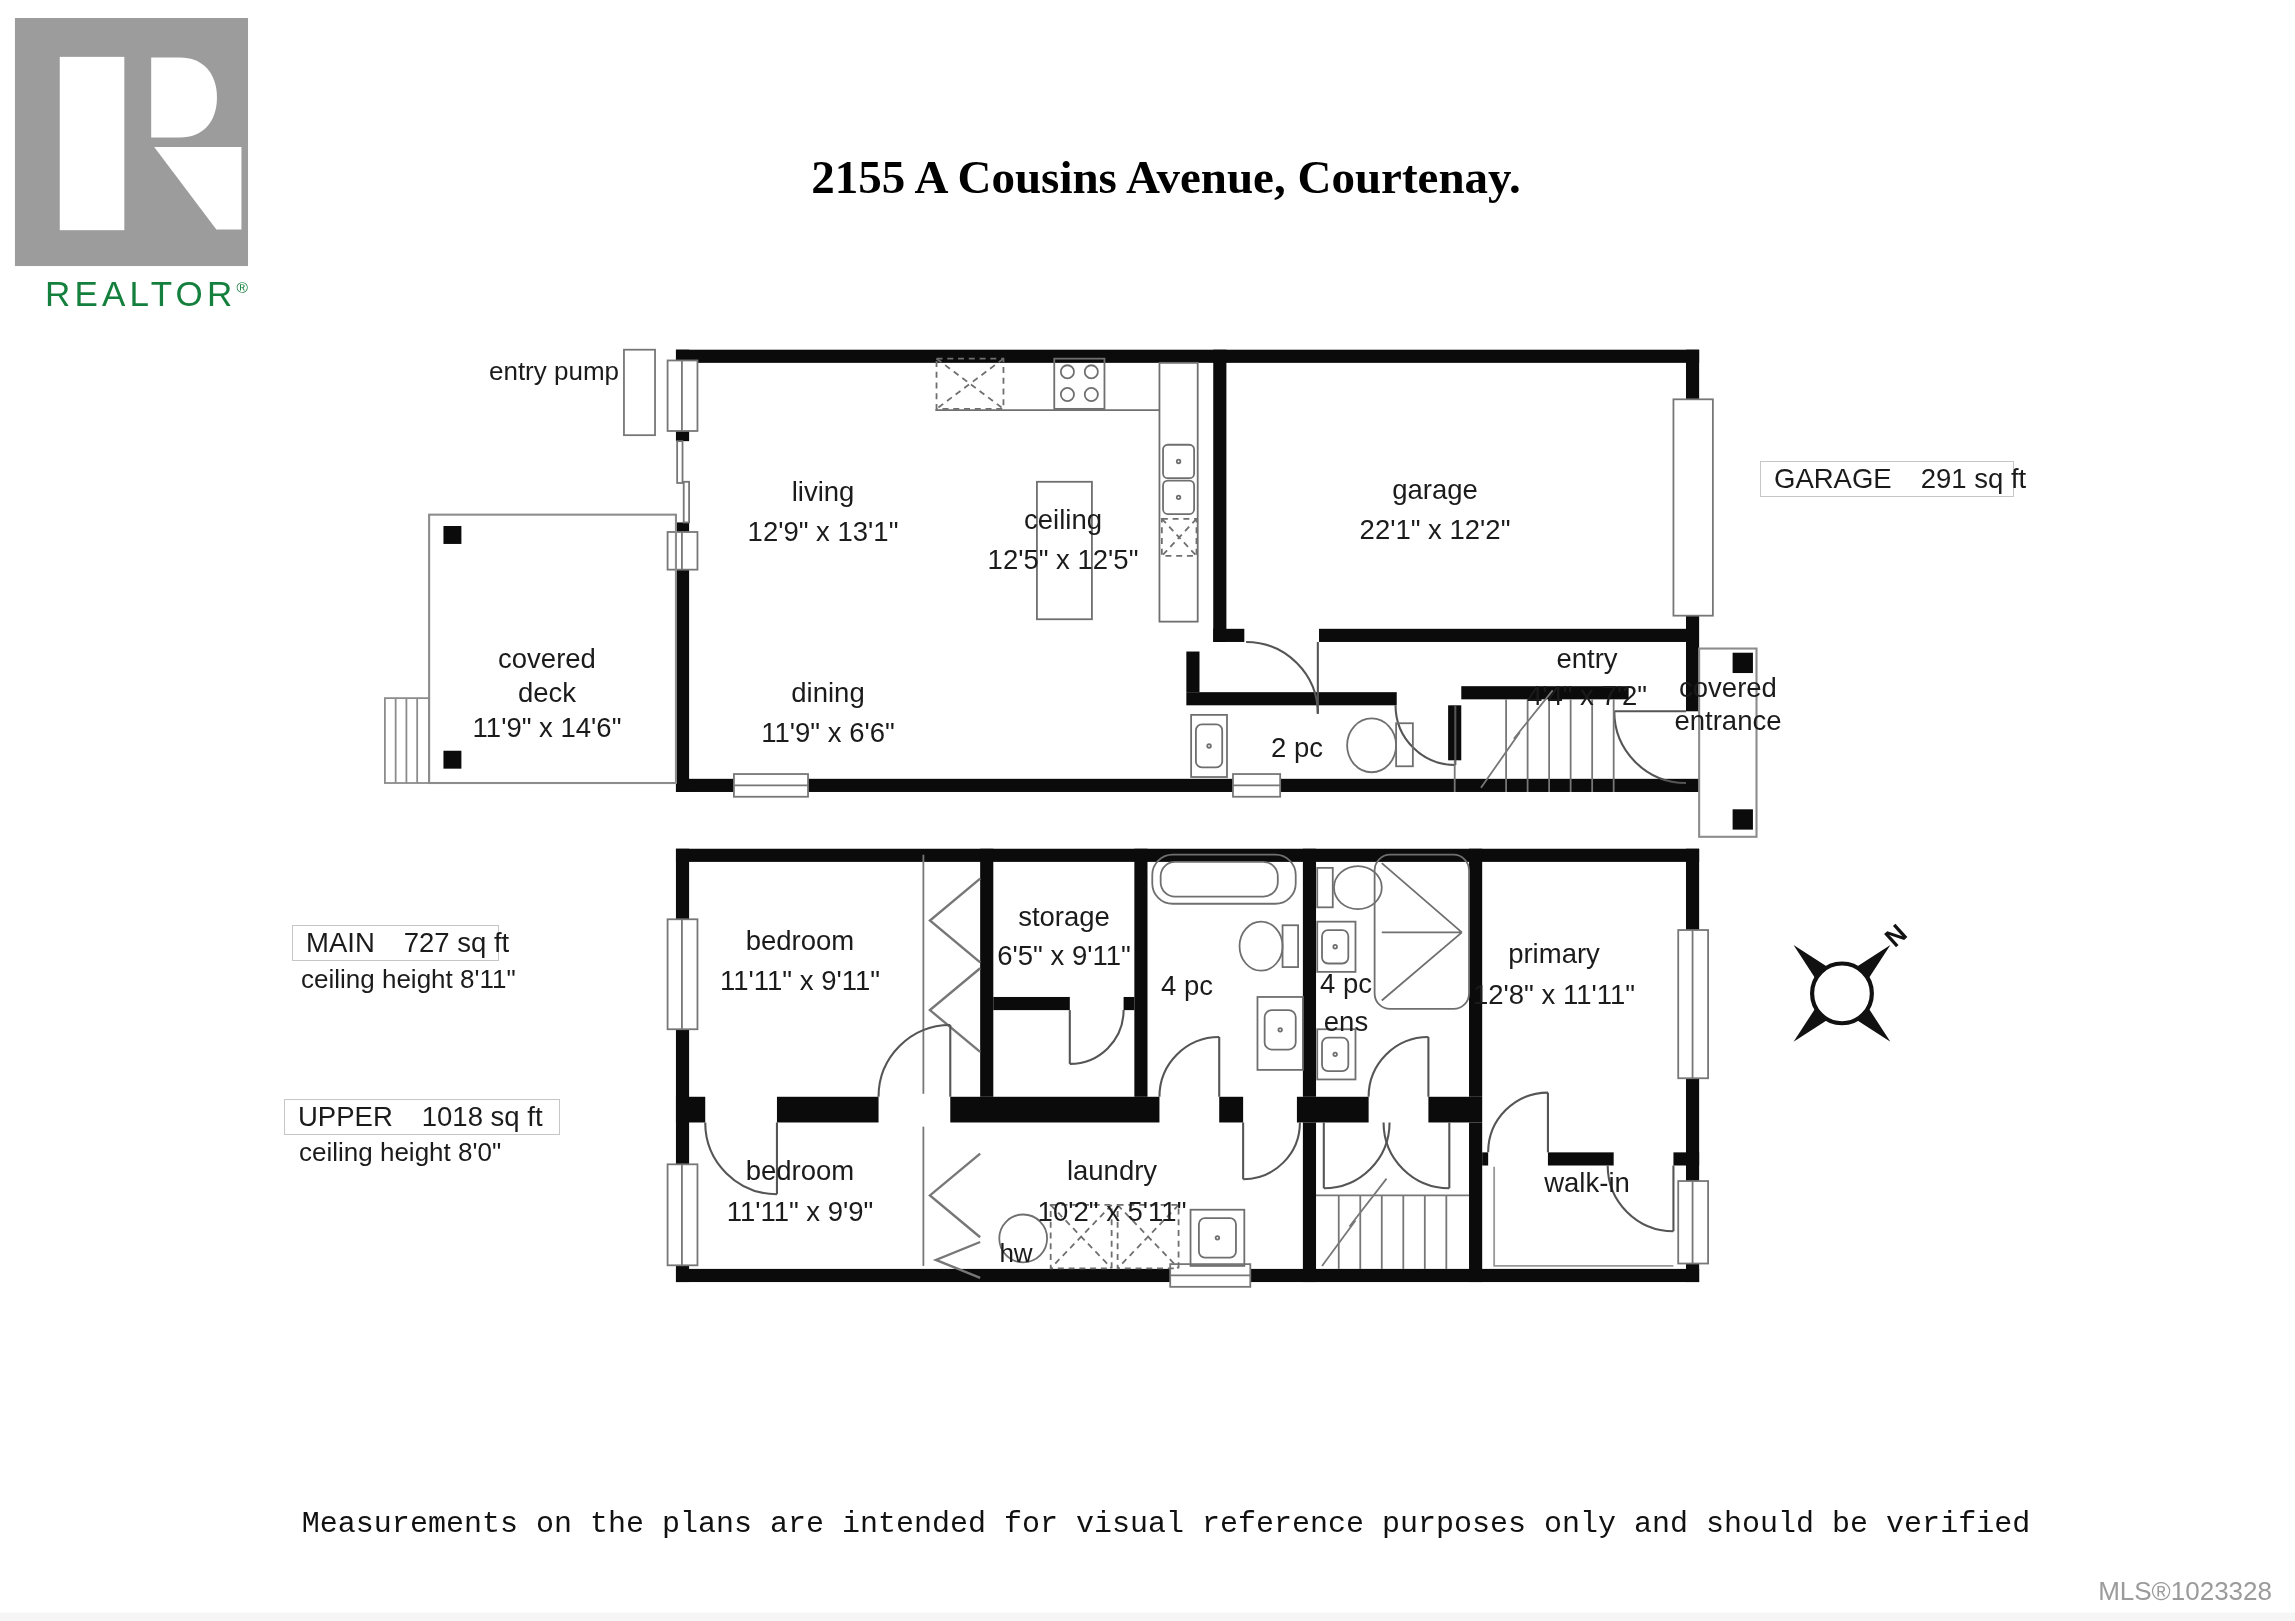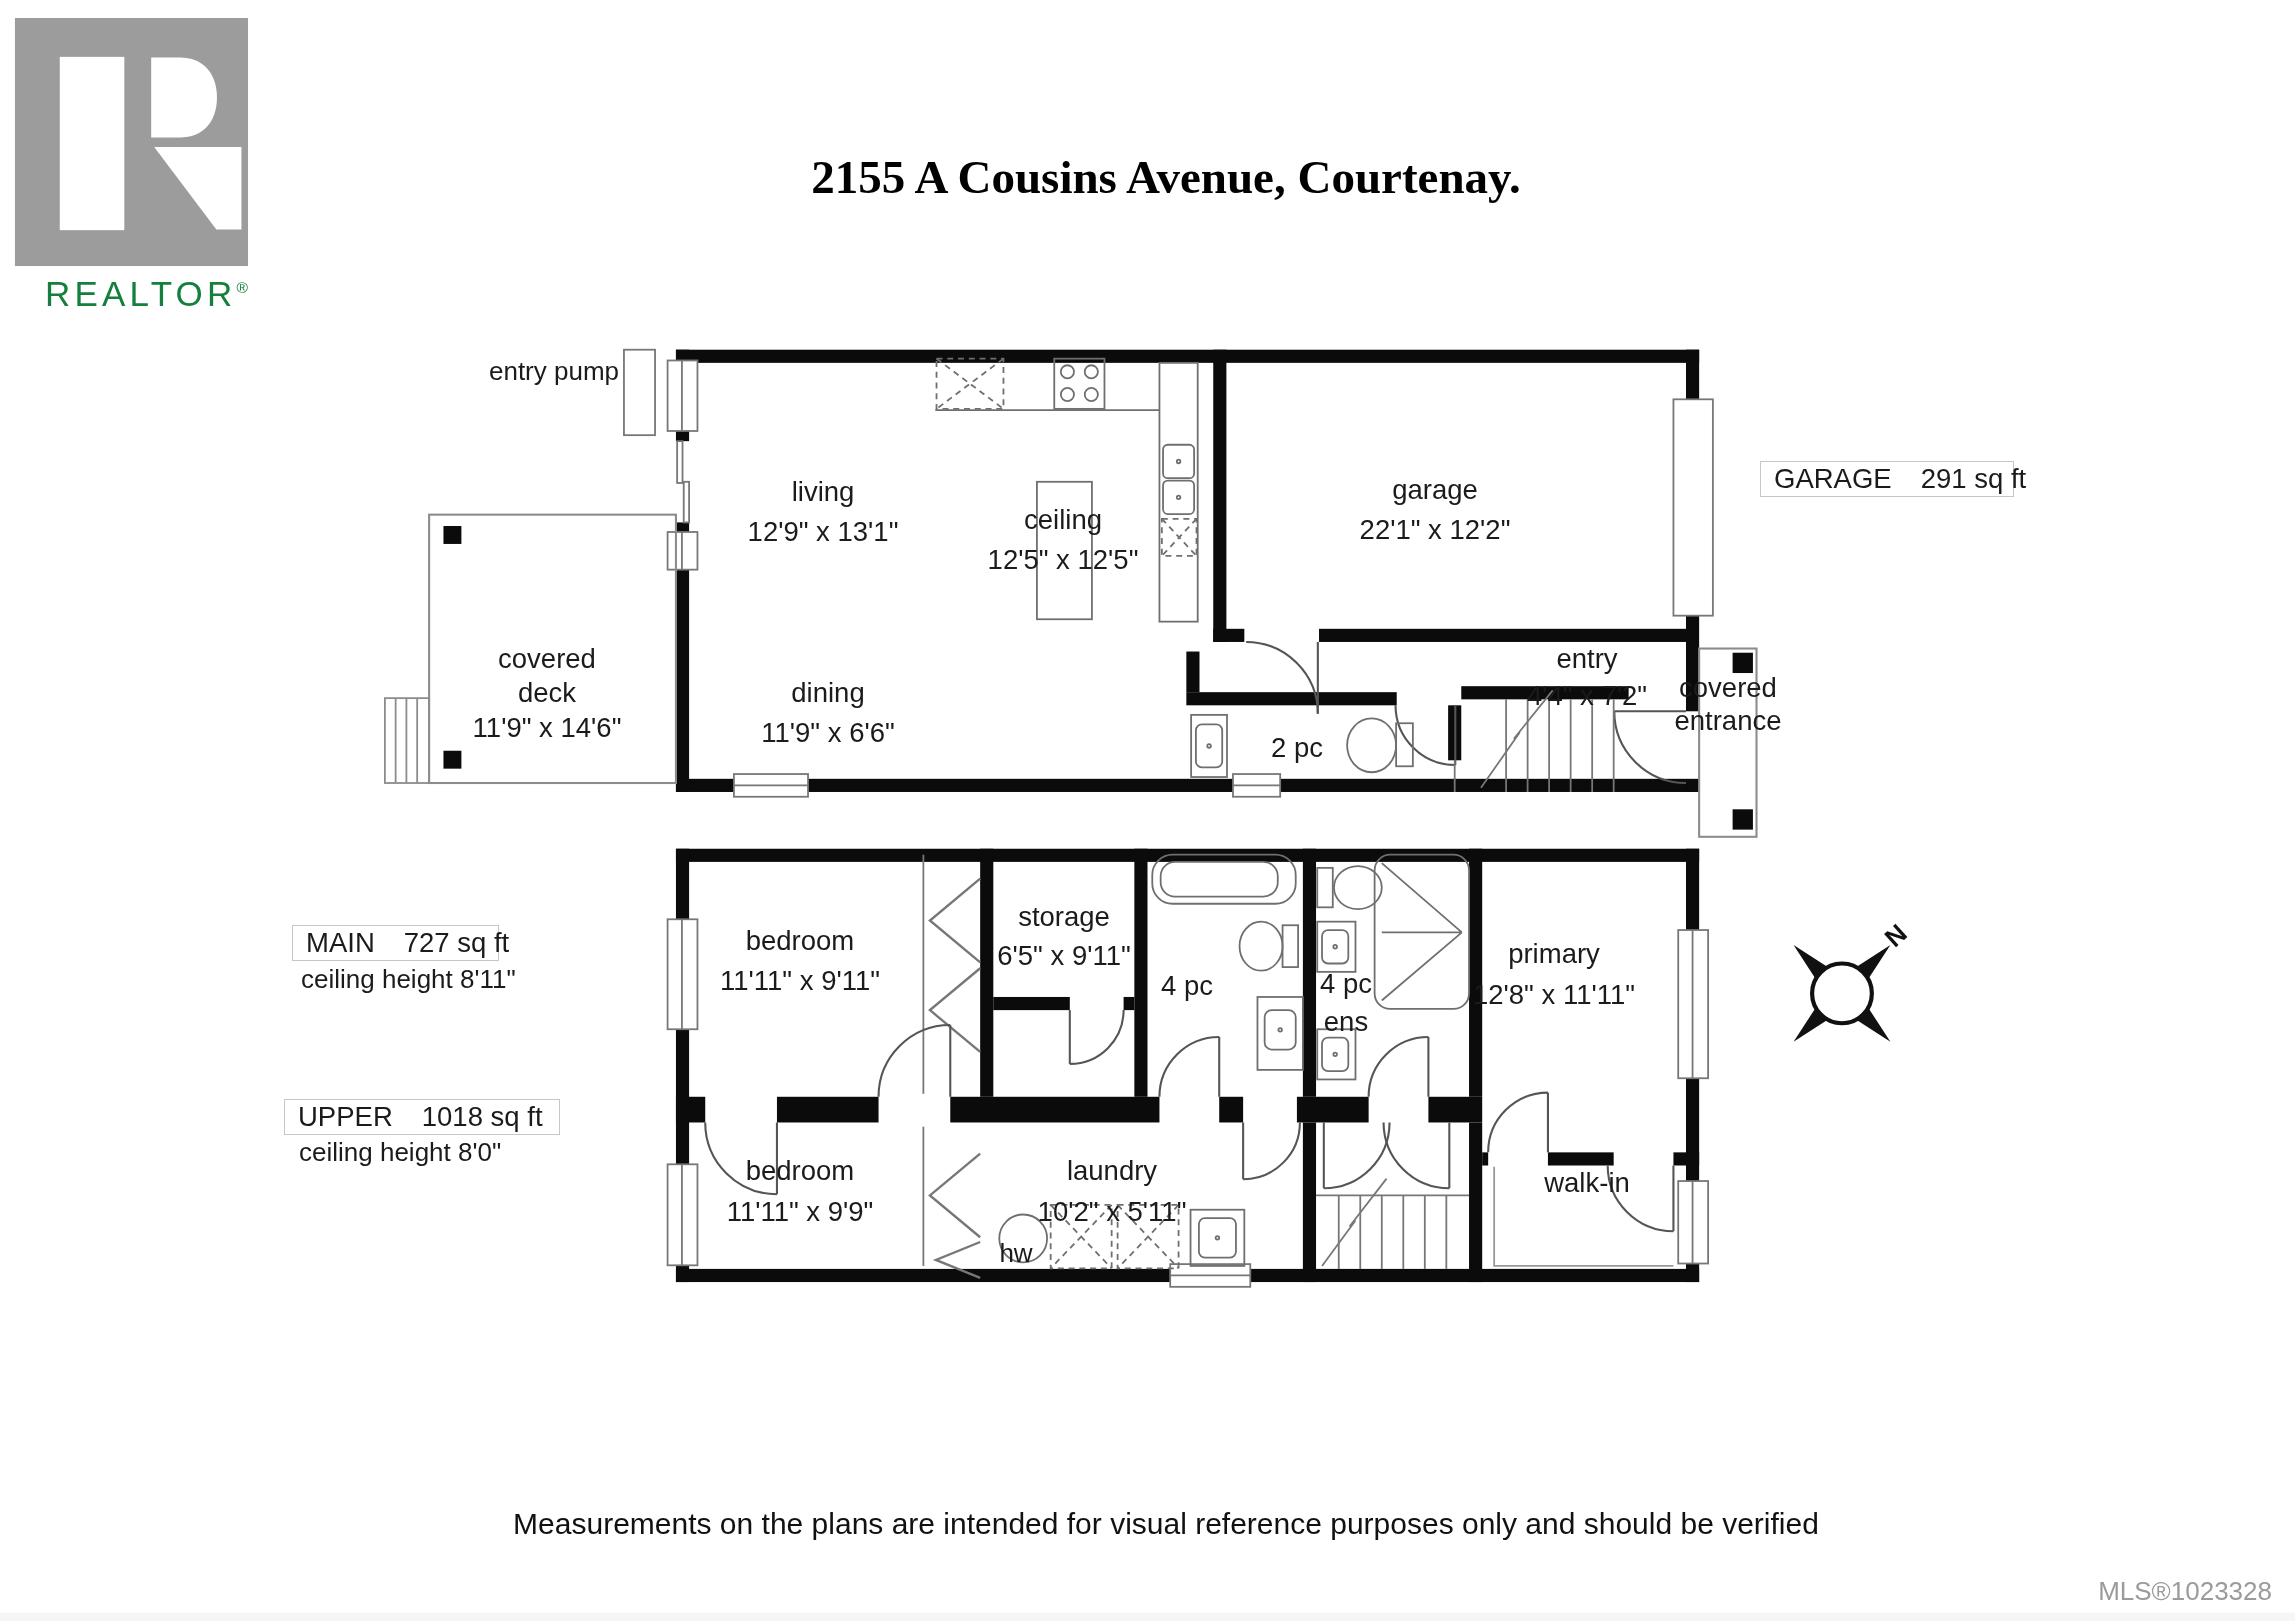--- a/index.html
+++ b/index.html
@@ -4,21 +4,21 @@
 <style>
   html,body{margin:0;padding:0;background:#fff;}
   .canvas{position:relative;width:2295px;height:1621px;background:#ffffff;overflow:hidden;
           font-family:"Liberation Sans",sans-serif;color:#1b1b1b;}
   svg.plan{position:absolute;left:0;top:0;width:2295px;height:1621px;}
   .lbl{position:absolute;transform:translate(-50%,-50%);font-size:27.5px;line-height:1.2;
        white-space:nowrap;text-align:center;color:#1b1b1b;}
   .small{font-size:26px;}
   .title-line{position:absolute;transform:translate(-50%,-50%);font-family:"Liberation Serif",serif;
        font-weight:bold;font-size:47px;white-space:nowrap;color:#000;margin-top:44px;}
-  .disclaimer{position:absolute;transform:translate(-50%,-50%);font-family:Liberation Sans, sans-serif;
+  .disclaimer{position:absolute;transform:translate(-50%,-50%);font-family:Liberation Mono, monospace;
        font-size:30px;white-space:nowrap;color:#111;}
   .mls{position:absolute;transform:translate(-100%,-50%);font-size:26px;color:#9b9b9b;white-space:nowrap;text-align:right;}
   .area-box{position:absolute;border:1.8px solid #c6c6c6;background:#fff;display:flex;align-items:center;
        gap:29px;padding:0 13px;font-size:27.5px;white-space:nowrap;box-sizing:border-box;height:36px;}
   .ceiling{position:absolute;font-size:26px;white-space:nowrap;}
   .wordmark{position:absolute;left:13px;top:274px;width:238px;font-size:35px;letter-spacing:4.2px;
        color:#15803d;white-space:nowrap;margin-left:32px;}
   .wordmark sup{font-size:15.5px;letter-spacing:0;}
   .north{position:absolute;transform:translate(-50%,-50%) rotate(-42deg);font-size:26px;font-weight:bold;color:#111;}
 </style>

